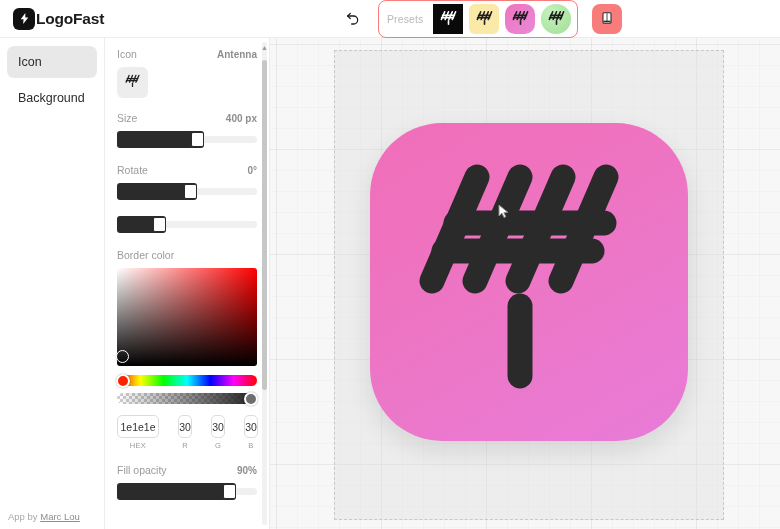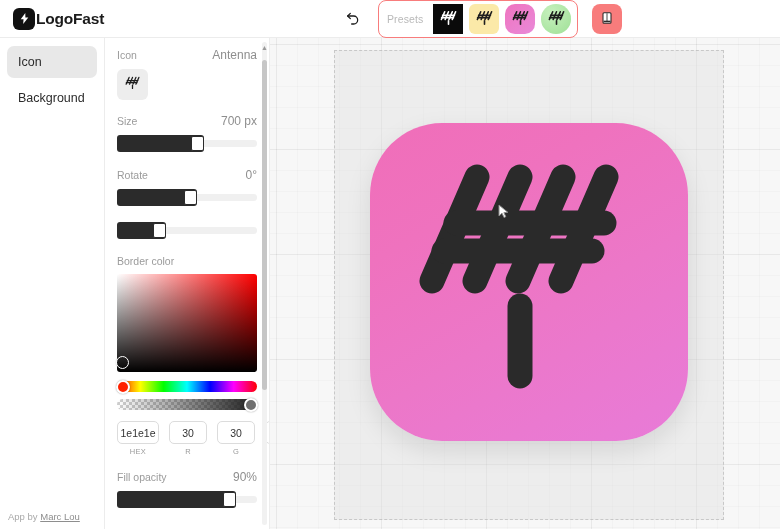--- a/index.html
+++ b/index.html
@@ -83,21 +83,21 @@
     padding: 10px 12px 0 12px;
     position: relative; overflow: hidden;
   }
   .panel-scroll { position: absolute; top: 4px; right: 2px; bottom: 4px; width: 5px; }
   .panel-scroll .track { position: absolute; inset: 0; background: #f1f1f1; border-radius: 3px; }
   .panel-scroll .thumb { position: absolute; top: 18px; left: 0; width: 5px; height: 330px; background: #c6c6c6; border-radius: 3px; }
   .panel-scroll .uparrow { position: absolute; top: 2px; left: -1px; font-size: 7px; color: #9a9a9a; }
 
   .row-head { display: flex; justify-content: space-between; align-items: center; margin-bottom: 7px; }
   .row-label { font-size: 10.5px; color: #9b9b9b; }
-  .row-value { font-size: 12px; color: #8e8e8e; }
+  .row-value { font-size: 10px; color: #8e8e8e; font-weight: bold; }
 
   .icon-swatch {
     width: 31px; height: 31px; background: #ededed; border-radius: 6px;
     display: flex; align-items: center; justify-content: center; cursor: pointer;
     margin-bottom: 14px;
   }
 
   .slider { position: relative; height: 17px; margin-bottom: 16px; cursor: pointer; }
   .slider .rail { position: absolute; top: 5px; left: 0; right: 0; height: 7px; background: #f0f0f0; border-radius: 4px; }
   .slider .fill { position: absolute; top: 0; left: 0; height: 17px; background: #2b2b2b; border-radius: 3px; }
@@ -134,30 +134,30 @@
       linear-gradient(45deg,#cfcfcf 25%,transparent 25%,transparent 75%,#cfcfcf 75%),
       linear-gradient(45deg,#cfcfcf 25%,transparent 25%,transparent 75%,#cfcfcf 75%);
     background-size: 100% 100%, 6px 6px, 6px 6px;
     background-position: 0 0, 0 0, 3px 3px;
   }
   .alpha-knob {
     position: absolute; top: -1.5px; right: -1px; width: 14px; height: 14px; border-radius: 50%;
     background: #6e6e6e; border: 2px solid #ffffff; box-shadow: 0 0 1.5px rgba(0,0,0,.45);
   }
 
-  .fields { display: flex; gap: 10px; margin-bottom: 14px; }
+  .fields { display: flex; gap: 19px; margin-bottom: 14px; }
   .field { display: flex; flex-direction: column; align-items: center; }
   .field-box {
     border: 1px solid #dcdcdc; border-radius: 5px; height: 23px;
     display: flex; align-items: center; justify-content: center;
     font-size: 10.5px; color: #333; overflow: hidden; padding: 0 2px;
     background: #fff;
   }
   .field.hex .field-box { width: 42px; }
-  .field.num .field-box { width: 38px; }
+  .field.num .field-box { width: 14px; }
   .field-cap { font-size: 7.5px; color: #9b9b9b; margin-top: 3px; letter-spacing: .3px; }
 
   
   .canvas {
     flex: 1; position: relative; overflow: hidden;
     background-color: #f7f7f7;
     background-image:
       linear-gradient(to right, rgba(0,0,0,.045) 1px, transparent 1px),
       linear-gradient(to bottom, rgba(0,0,0,.045) 1px, transparent 1px),
       linear-gradient(to right, rgba(0,0,0,.02) 1px, transparent 1px),
@@ -286,21 +286,21 @@
           <svg width="17" height="17" viewBox="0 0 40 40" fill="none" stroke="#1e1e1e" stroke-width="3" stroke-linecap="round">
             <path d="M12 8 5 24M20 8 13 24M28 8 21 24M35 8 28 24"></path>
             <path d="M7.5 15.5h25M5.5 20.5h25"></path>
             <path d="M20 27v7"></path>
           </svg>
         </span>
       </div>
 
       <div class="row-head">
         <span class="row-label">Size</span>
-        <span class="row-value">700 px</span>
+        <span class="row-value">400 px</span>
       </div>
       <div class="slider">
         <div class="rail"></div>
         <div class="fill" style="width:62%"></div>
         <div class="knob" style="left:calc(62% - 13px)"></div>
       </div>
 
       <div class="row-head">
         <span class="row-label">Rotate</span>
         <span class="row-value">0°</span>

